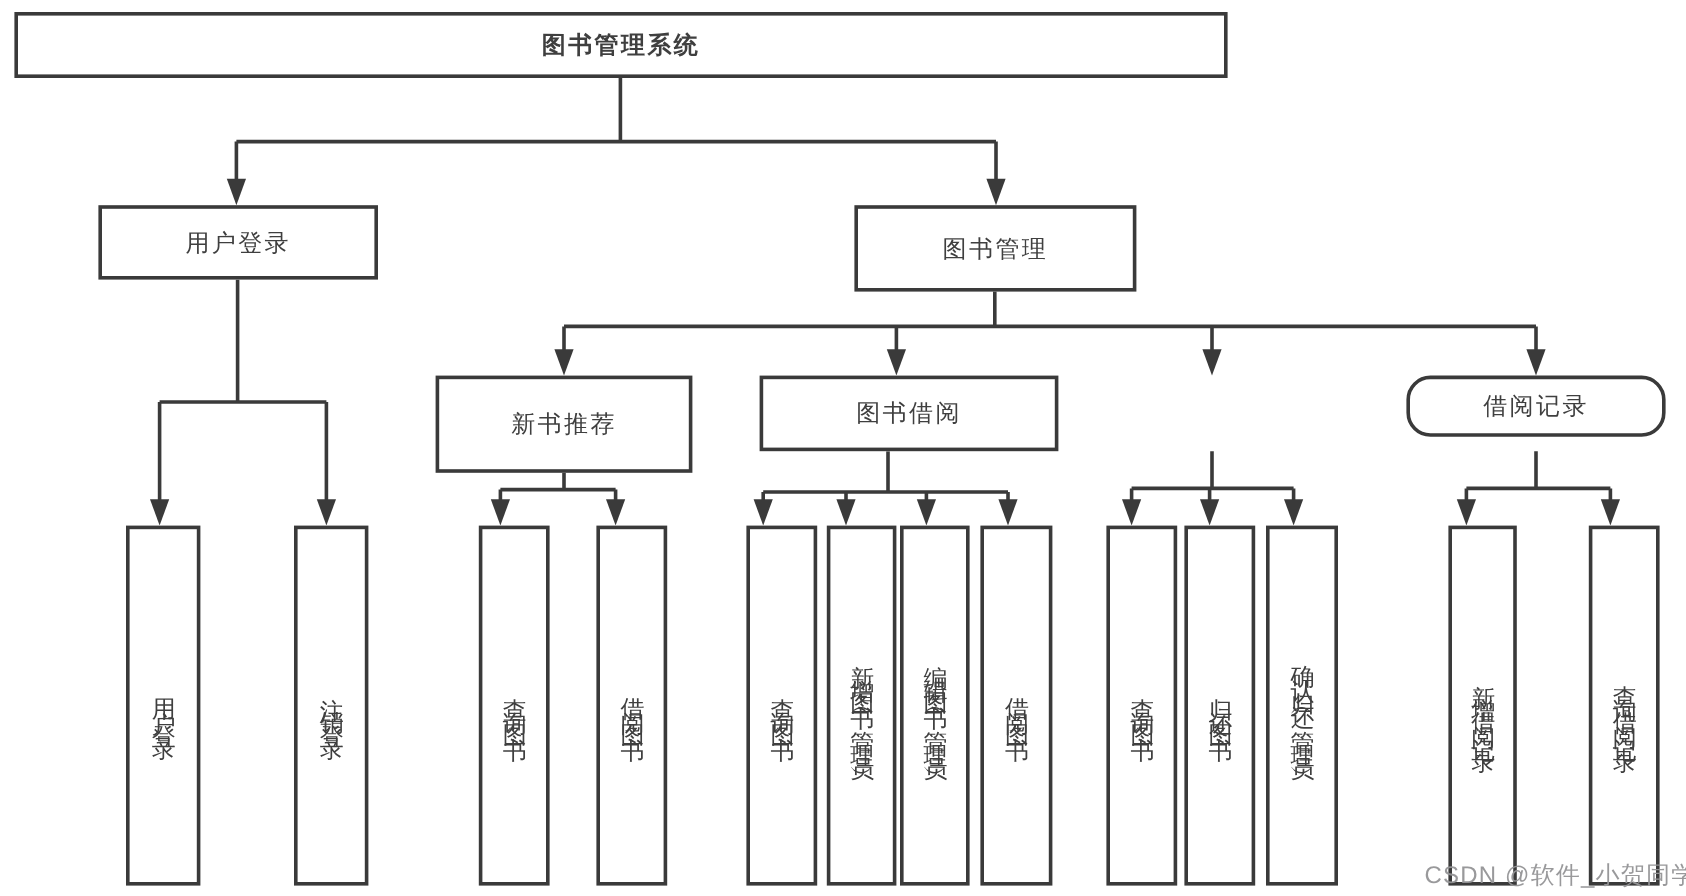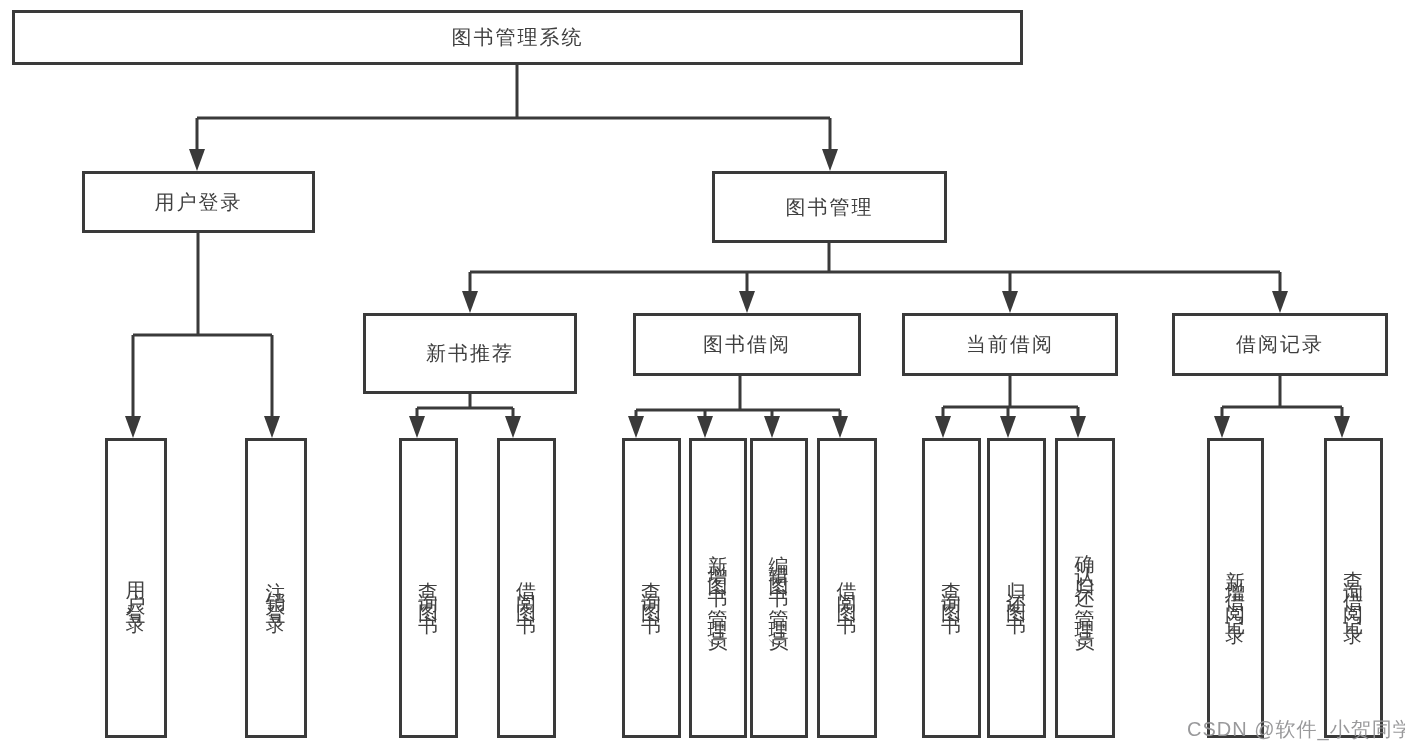--- a/index.html
+++ b/index.html
@@ -13,29 +13,29 @@
     position:absolute;box-sizing:border-box;background:#ffffff;
     border:3px solid #3a3a3a;display:flex;align-items:center;justify-content:center;
     z-index:1;font-size:20px;letter-spacing:2px;
   }
   .leaf span{
     writing-mode:vertical-rl;text-orientation:upright;
     letter-spacing:11px;font-size:20px;line-height:1;
     display:block;white-space:nowrap;
   }
   
-  .b-root{left:12px;top:10px;width:1011px;height:55px;}
+  .b-root{left:12px;top:10px;width:1011px;height:55px;font-weight:bold;}
   
   .b-login{left:82px;top:171px;width:233px;height:62px;}
   .b-mgmt{left:712px;top:171px;width:235px;height:72px;}
   
   .b-newbook{left:363px;top:313px;width:214px;height:81px;}
-  .b-borrow{left:633px;top:313px;width:228px;height:63px;}
+  .b-borrow{left:633px;top:313px;width:249px;height:63px;}
   .b-current{left:902px;top:313px;width:216px;height:63px;}
-  .b-records{left:1172px;top:313px;width:216px;height:63px;}
+  .b-records{left:1172px;top:313px;width:216px;height:51px;border-radius:20px;}
   
   .leaf{top:438px;height:300px;}
   .b-l1{left:105px;width:62px;}
   .b-l2{left:245px;width:62px;}
   .b-l3{left:399px;width:59px;}
   .b-l4{left:497px;width:59px;}
   .b-l5{left:622px;width:59px;}
   .b-l6{left:689px;width:58px;}
   .b-l7{left:750px;width:58px;}
   .b-l8{left:817px;width:60px;}
@@ -105,23 +105,20 @@
   <div class="box b-mgmt">
     <span>图书管理</span>
   </div>
 
   <div class="box b-newbook">
     <span>新书推荐</span>
   </div>
   <div class="box b-borrow">
     <span>图书借阅</span>
   </div>
-  <div class="box b-current">
-    <span>当前借阅</span>
-  </div>
   <div class="box b-records">
     <span>借阅记录</span>
   </div>
 
   <div class="box leaf b-l1">
     <span>用户登录</span>
   </div>
   <div class="box leaf b-l2">
     <span>注销登录</span>
   </div>

